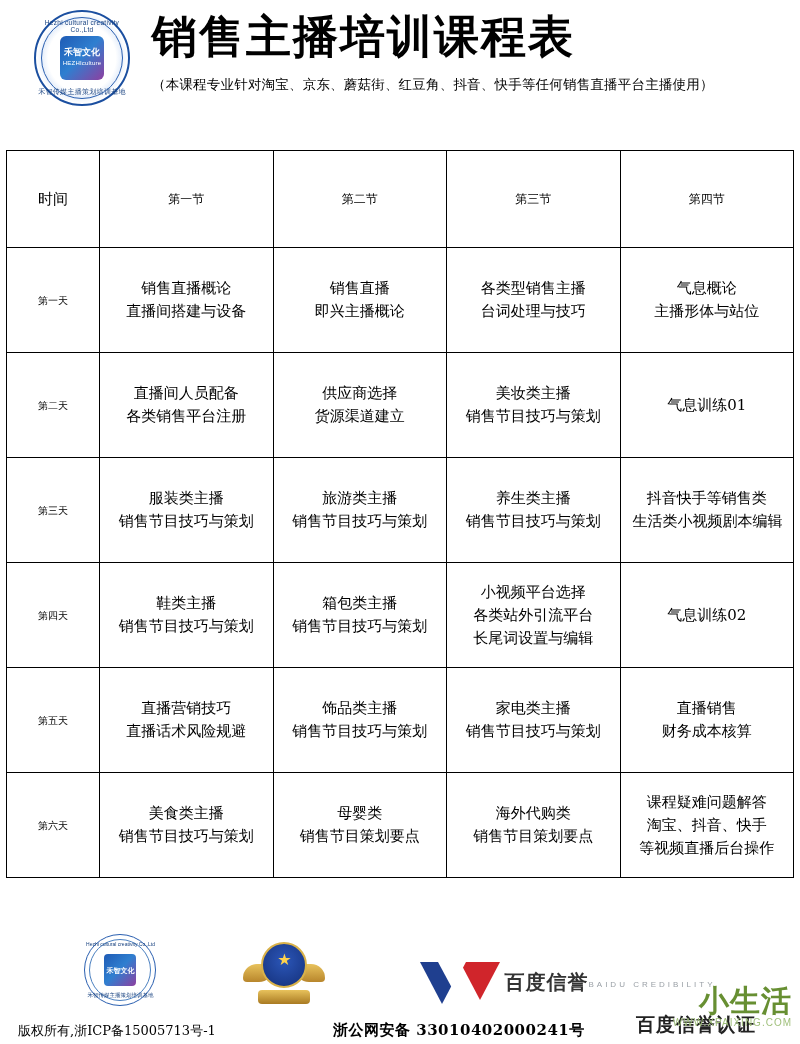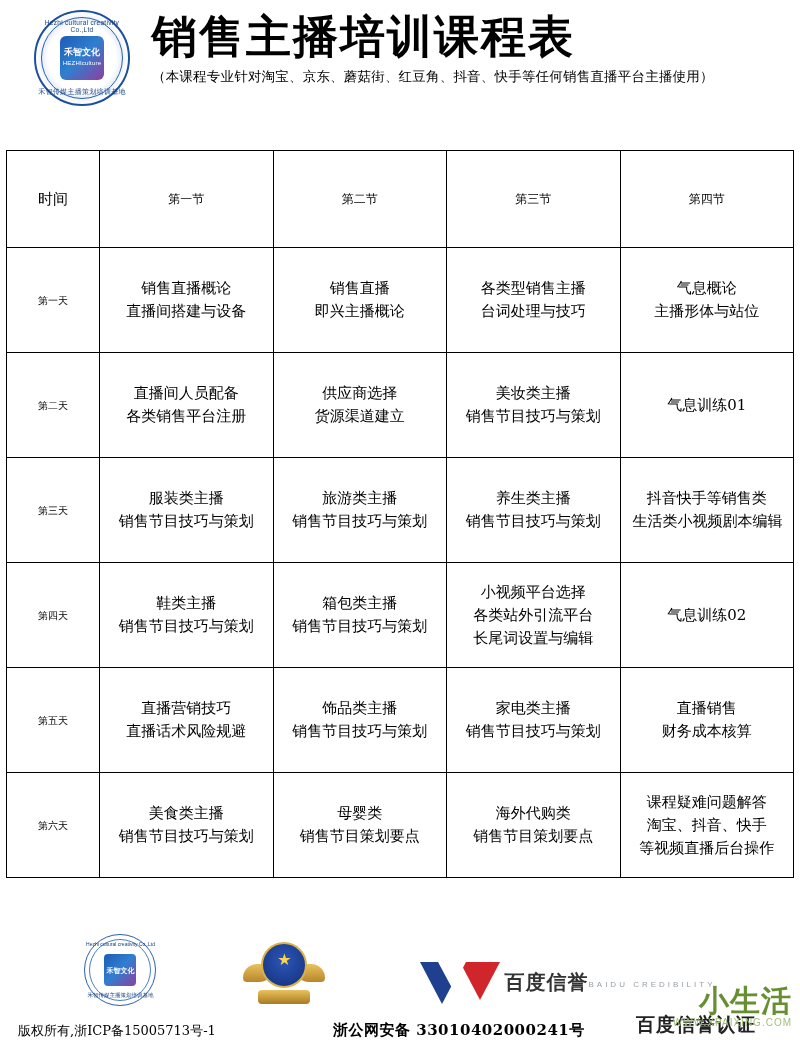--- a/index.html
+++ b/index.html
@@ -91,21 +91,21 @@
   }
   .doc-title {
     font-family: "DejaVu Serif", "Liberation Serif", serif;
     font-size: 45px;
     font-weight: bold;
     letter-spacing: 2px;
     line-height: 1.12;
     white-space: nowrap;
   }
   .doc-subtitle {
-    margin-top: 6px;
+    margin-top: 14px;
     font-family: "DejaVu Serif", "Liberation Serif", serif;
     font-size: 13.5px;
     letter-spacing: .2px;
     white-space: nowrap;
   }
   
   .table-wrap {
     margin: 42px 6px 0 6px;
   }
   table.schedule {

